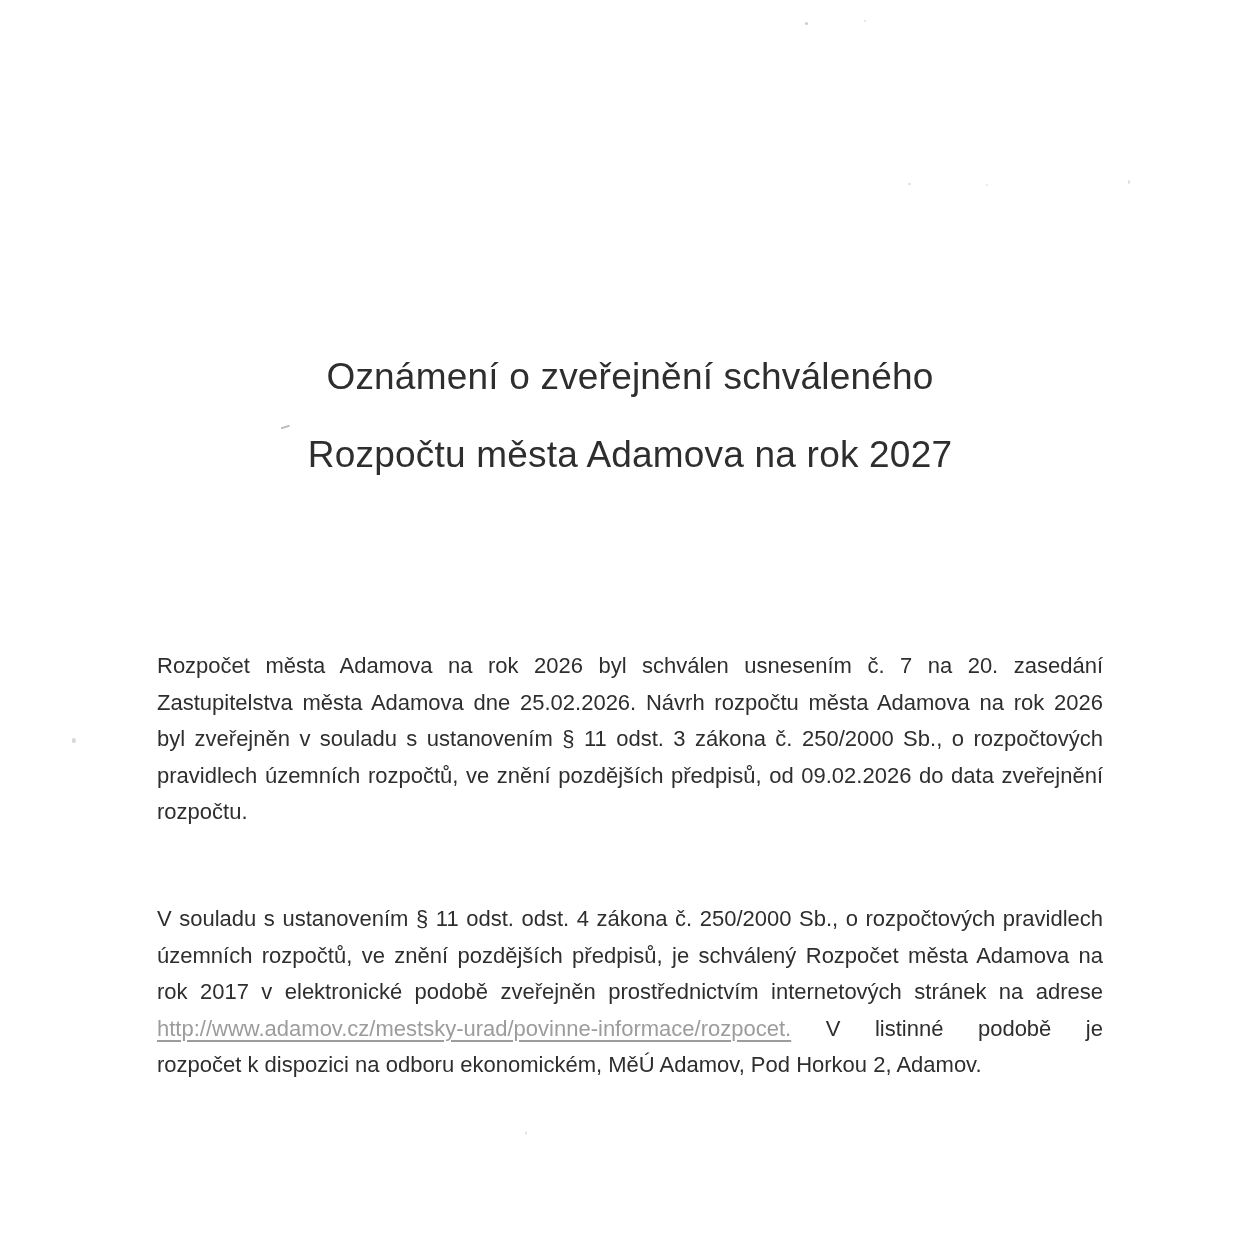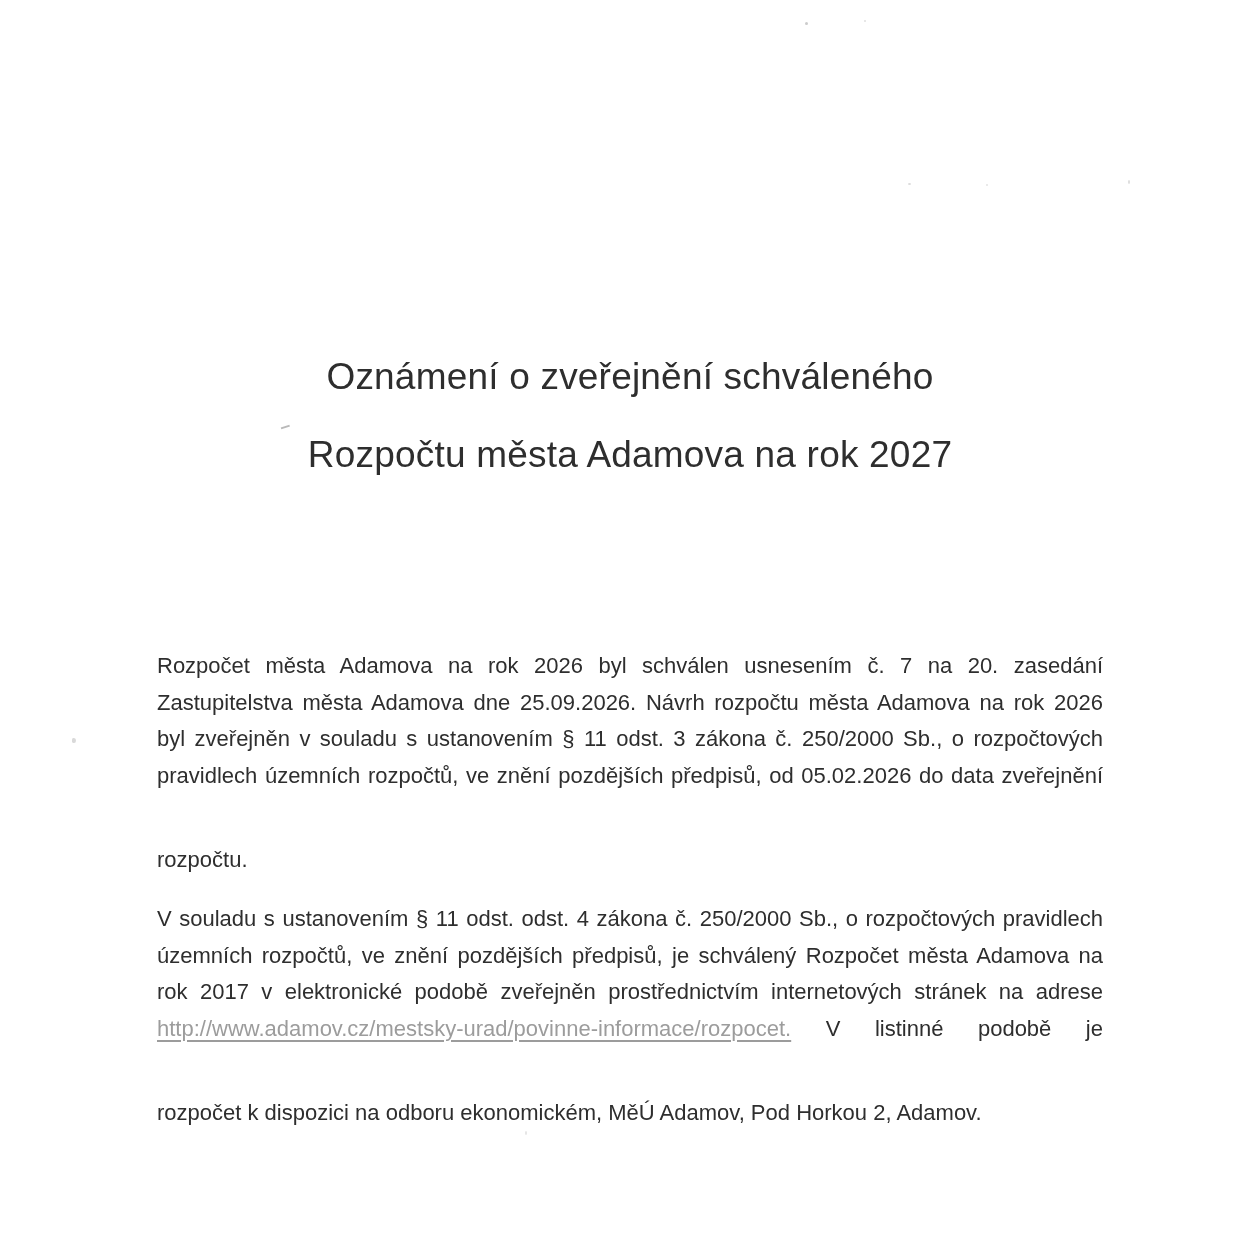--- a/index.html
+++ b/index.html
@@ -51,21 +51,20 @@
     width:946px;
     text-align:justify;
     text-align-last:justify;
     white-space:normal;
     overflow:hidden;
     height:36.6px;
   }
   .jline.last{
     text-align:right;
     text-align-last:left;
-    margin-top:48px;
   }
   .doc-link{
     color:var(--link-color);
     text-decoration:underline;
     text-decoration-color:var(--link-color);
     text-underline-offset:4px;
     cursor:pointer;
   }
   .footer-line{
     position:absolute;
@@ -113,23 +112,23 @@
   <div class="speck s8"></div>
   <div class="tickmark"></div>
 
   <div class="title-block">
     <div class="title-line">Oznámení o zveřejnění schváleného</div>
     <div class="title-line">Rozpočtu města Adamova na rok 2027</div>
   </div>
 
   <div class="para para-1">
     <div class="jline">Rozpočet města Adamova na rok 2026 byl schválen usnesením č. 7 na 20. zasedání</div>
-    <div class="jline">Zastupitelstva města Adamova dne 25.09.2026. Návrh rozpočtu města Adamova na rok 2026</div>
+    <div class="jline">Zastupitelstva města Adamova dne 25.02.2026. Návrh rozpočtu města Adamova na rok 2026</div>
     <div class="jline">byl zveřejněn v souladu s ustanovením § 11 odst. 3 zákona č. 250/2000 Sb., o rozpočtových</div>
-    <div class="jline">pravidlech územních rozpočtů, ve znění pozdějších předpisů, od 05.02.2026 do data zveřejnění</div>
+    <div class="jline">pravidlech územních rozpočtů, ve znění pozdějších předpisů, od 09.02.2026 do data zveřejnění</div>
     <div class="jline last">rozpočtu.</div>
   </div>
 
   <div class="para para-2">
     <div class="jline">V souladu s ustanovením § 11 odst. odst. 4 zákona č. 250/2000 Sb., o rozpočtových pravidlech</div>
     <div class="jline">územních rozpočtů, ve znění pozdějších předpisů, je schválený Rozpočet města Adamova na</div>
     <div class="jline">rok 2017 v elektronické podobě zveřejněn prostřednictvím internetových stránek na adrese</div>
     <div class="jline">
       <a class="doc-link">http://www.adamov.cz/mestsky-urad/povinne-informace/rozpocet.</a>
       <span>V listinné podobě je</span>

